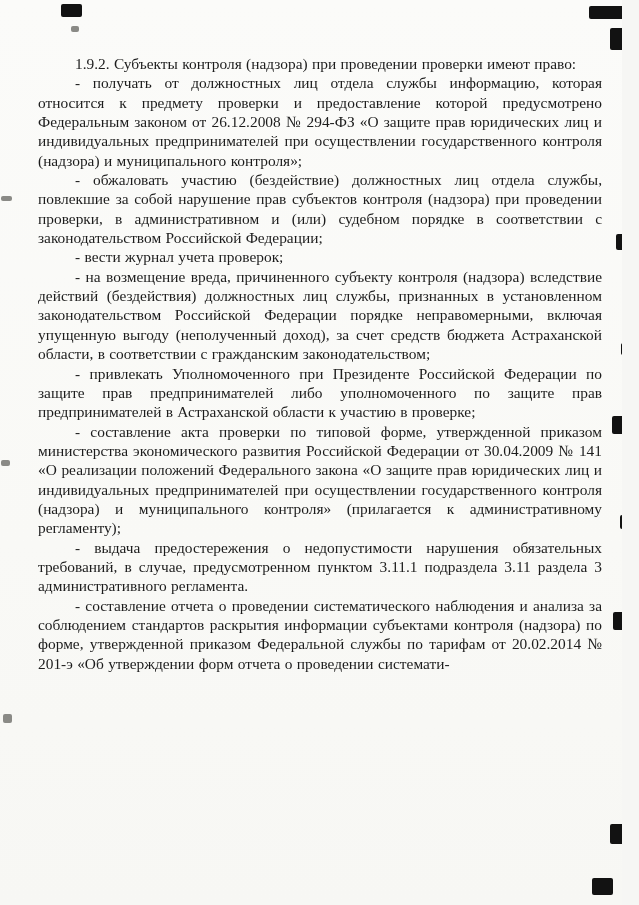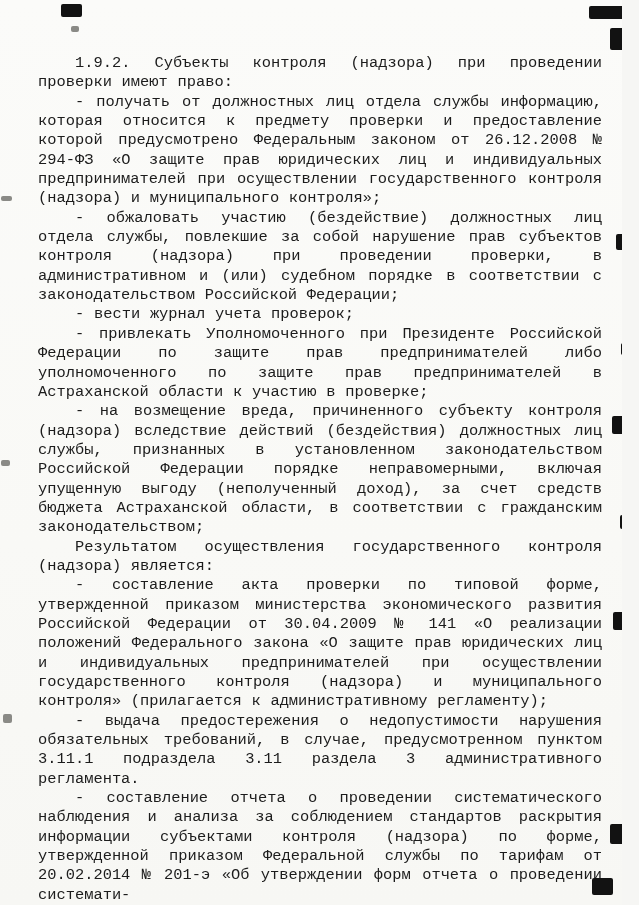--- a/index.html
+++ b/index.html
@@ -12,21 +12,20 @@
     overflow: hidden;
     background: #f6f6f4;
     font-family: "Liberation Serif", "DejaVu Serif", serif;
   }
   .page {
     position: relative;
     width: 622px;
     height: 905px;
     background: linear-gradient(180deg, #fbfbf9 0%, #f9f9f6 60%, #f7f7f4 100%);
     overflow: hidden;
-    font-family: Liberation Mono, monospace;
   }
   .text-block {
     position: absolute;
     left: 38px;
     top: 54px;
     width: 564px;
     color: #1c1c1c;
     font-size: 15.4px;
     line-height: 19.35px;
     text-align: justify;
@@ -44,23 +43,22 @@
 </style>
 </head>
 <body>
 
 <div class="page">
   <div class="text-block" id="paragraphs" style="color: rgb(28, 28, 28);">
       <p>1.9.2. Субъекты контроля (надзора) при проведении проверки имеют право:</p>
       <p>- получать от должностных лиц отдела службы информацию, которая относится к предмету проверки и предоставление которой предусмотрено Федеральным законом от 26.12.2008 № 294-ФЗ «О защите прав юридических лиц и индивидуальных предпринимателей при осуществлении государственного контроля (надзора) и муниципального контроля»;</p>
       <p>- обжаловать участию (бездействие) должностных лиц отдела службы, повлекшие за собой нарушение прав субъектов контроля (надзора) при проведении проверки, в административном и (или) судебном порядке в соответствии с законодательством Российской Федерации;</p>
       <p>- вести журнал учета проверок;</p>
+      <p>- на возмещение вреда, причиненного субъекту контроля (надзора) вследствие действий (бездействия) должностных лиц службы, признанных в установленном законодательством Российской Федерации порядке неправомерными, включая упущенную выгоду (неполученный доход), за счет средств бюджета Астраханской области, в соответствии с гражданским законодательством;</p>
       <p>- привлекать Уполномоченного при Президенте Российской Федерации по защите прав предпринимателей либо уполномоченного по защите прав предпринимателей в Астраханской области к участию в проверке;</p>
-      <p>- на возмещение вреда, причиненного субъекту контроля (надзора) вследствие действий (бездействия) должностных лиц службы, признанных в установленном законодательством Российской Федерации порядке неправомерными, включая упущенную выгоду (неполученный доход), за счет средств бюджета Астраханской области, в соответствии с гражданским законодательством;</p>
-      <p>Результатом осуществления государственного контроля (надзора) является:</p>
       <p>- составление акта проверки по типовой форме, утвержденной приказом министерства экономического развития Российской Федерации от 30.04.2009 № 141 «О реализации положений Федерального закона «О защите прав юридических лиц и индивидуальных предпринимателей при осуществлении государственного контроля (надзора) и муниципального контроля» (прилагается к административному регламенту);</p>
       <p>- выдача предостережения о недопустимости нарушения обязательных требований, в случае, предусмотренном пунктом 3.11.1 подраздела 3.11 раздела 3 административного регламента.</p>
       <p>- составление отчета о проведении систематического наблюдения и анализа за соблюдением стандартов раскрытия информации субъектами контроля (надзора) по форме, утвержденной приказом Федеральной службы по тарифам от 20.02.2014 № 201-э «Об утверждении форм отчета о проведении системати-</p>
     </div>
   <div id="artifact-layer">
       <div class="artifact" style="left: 61px; top: 4px; width: 21px; height: 13px; background: rgb(18, 18, 18);"></div>
       <div class="artifact" style="left: 71px; top: 26px; width: 8px; height: 6px; background: rgb(138, 138, 134);"></div>
       <div class="artifact" style="left: 589px; top: 6px; width: 35px; height: 13px; background: rgb(18, 18, 18);"></div>
       <div class="artifact" style="left: 610px; top: 28px; width: 27px; height: 22px; background: rgb(18, 18, 18);"></div>
       <div class="artifact" style="left: 616px; top: 234px; width: 19px; height: 16px; background: rgb(18, 18, 18);"></div>

